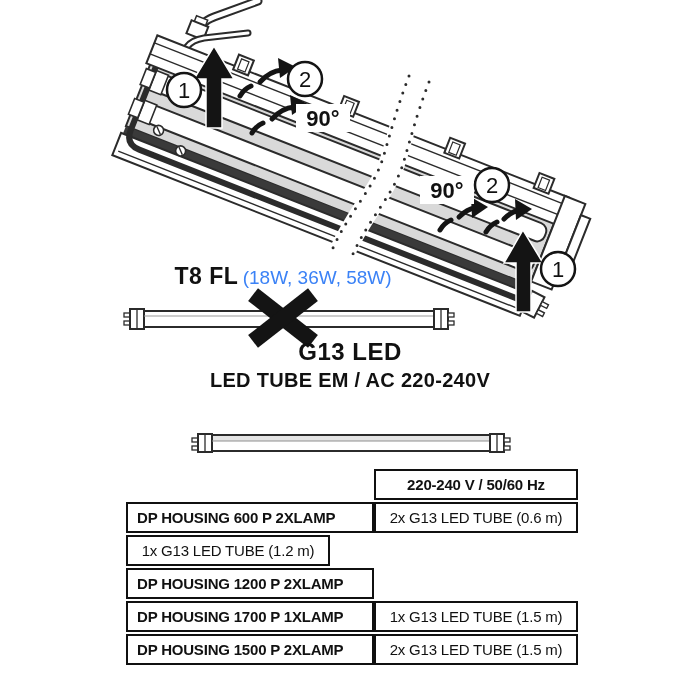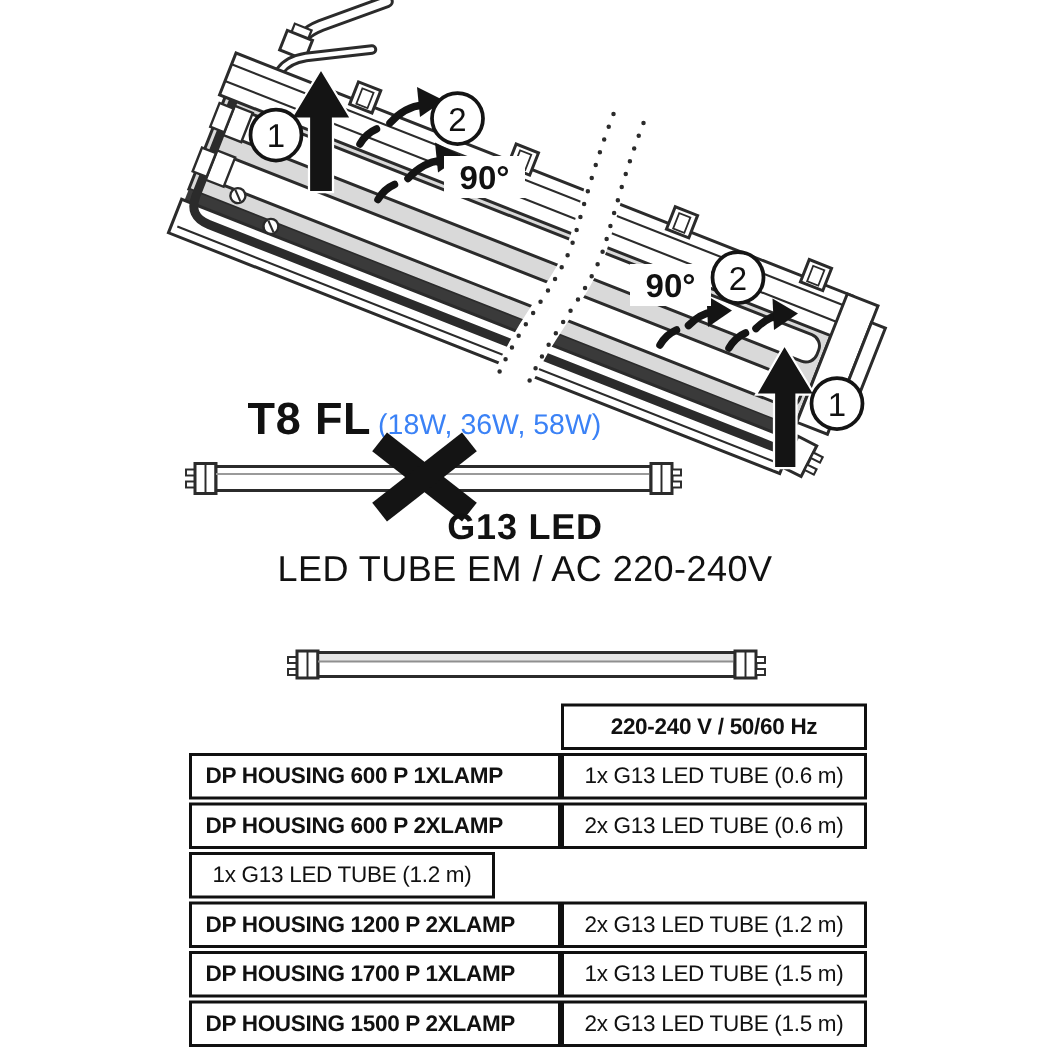--- a/index.html
+++ b/index.html
@@ -3,25 +3,25 @@
 <meta charset="utf-8">
 <style>
   html,body{margin:0;padding:0;background:#fff;}
   .page{position:relative;width:700px;height:700px;background:#ffffff;overflow:hidden;
         font-family:"Liberation Sans",sans-serif;color:#111;}
   svg text{font-family:"Liberation Sans",sans-serif;}
   .abs{position:absolute;}
 
   
   .t8-heading{left:0;top:263px;width:566px;text-align:center;white-space:nowrap;}
-  .t8-title{font-size:30px;font-weight:bold;letter-spacing:.5px;}
+  .t8-title{font-size:23px;font-weight:bold;letter-spacing:.5px;}
   .t8-watts{font-size:19px;font-weight:normal;color:#3b82f6;}
   .led-heading{left:0;top:338px;width:700px;text-align:center;line-height:28px;}
   .led-title{font-size:24px;font-weight:bold;letter-spacing:.5px;}
-  .led-subtitle{font-size:24px;font-weight:normal;letter-spacing:.3px;}
+  .led-subtitle{font-size:20px;font-weight:bold;letter-spacing:.3px;}
 
   
   .spec-table{left:126px;top:469px;width:452px;font-size:15px;}
   .trow{display:flex;margin-bottom:2px;}
   .tcell{box-sizing:border-box;border:2px solid #101010;height:31px;
          display:flex;align-items:center;background:#fff;}
   .tcell.model{width:248px;font-weight:bold;padding-left:9px;letter-spacing:-.2px;}
   .tcell.lamps{width:204px;justify-content:center;letter-spacing:-.2px;}
   .tcell.header{font-weight:bold;justify-content:center;}
   .tspacer{width:248px;height:31px;}
@@ -210,33 +210,28 @@
     <rect x="318" y="12" width="6" height="4" fill="#fff" stroke="#2b2b2b" stroke-width="1.3"></rect>
     <rect x="318" y="20" width="6" height="4" fill="#fff" stroke="#2b2b2b" stroke-width="1.3"></rect>
   </svg>
 
   <div class="abs spec-table">
     <div class="trow">
       <div class="tspacer"></div>
       <div class="tcell lamps header">220-240 V / 50/60 Hz</div>
     </div>
     <div class="trow">
-      <div class="tcell model">DP HOUSING 600 P 1XLAMP</div>
-      <div class="tcell lamps">1x G13 LED TUBE (0.6 m)</div>
-    </div>
-    <div class="trow">
       <div class="tcell model">DP HOUSING 600 P 2XLAMP</div>
       <div class="tcell lamps">2x G13 LED TUBE (0.6 m)</div>
     </div>
     <div class="trow">
       <div class="tcell lamps">1x G13 LED TUBE (1.2 m)</div>
     </div>
     <div class="trow">
       <div class="tcell model">DP HOUSING 1200 P 2XLAMP</div>
-      <div class="tcell lamps">2x G13 LED TUBE (1.2 m)</div>
     </div>
     <div class="trow">
       <div class="tcell model">DP HOUSING 1700 P 1XLAMP</div>
       <div class="tcell lamps">1x G13 LED TUBE (1.5 m)</div>
     </div>
     <div class="trow">
       <div class="tcell model">DP HOUSING 1500 P 2XLAMP</div>
       <div class="tcell lamps">2x G13 LED TUBE (1.5 m)</div>
     </div>
   </div>

